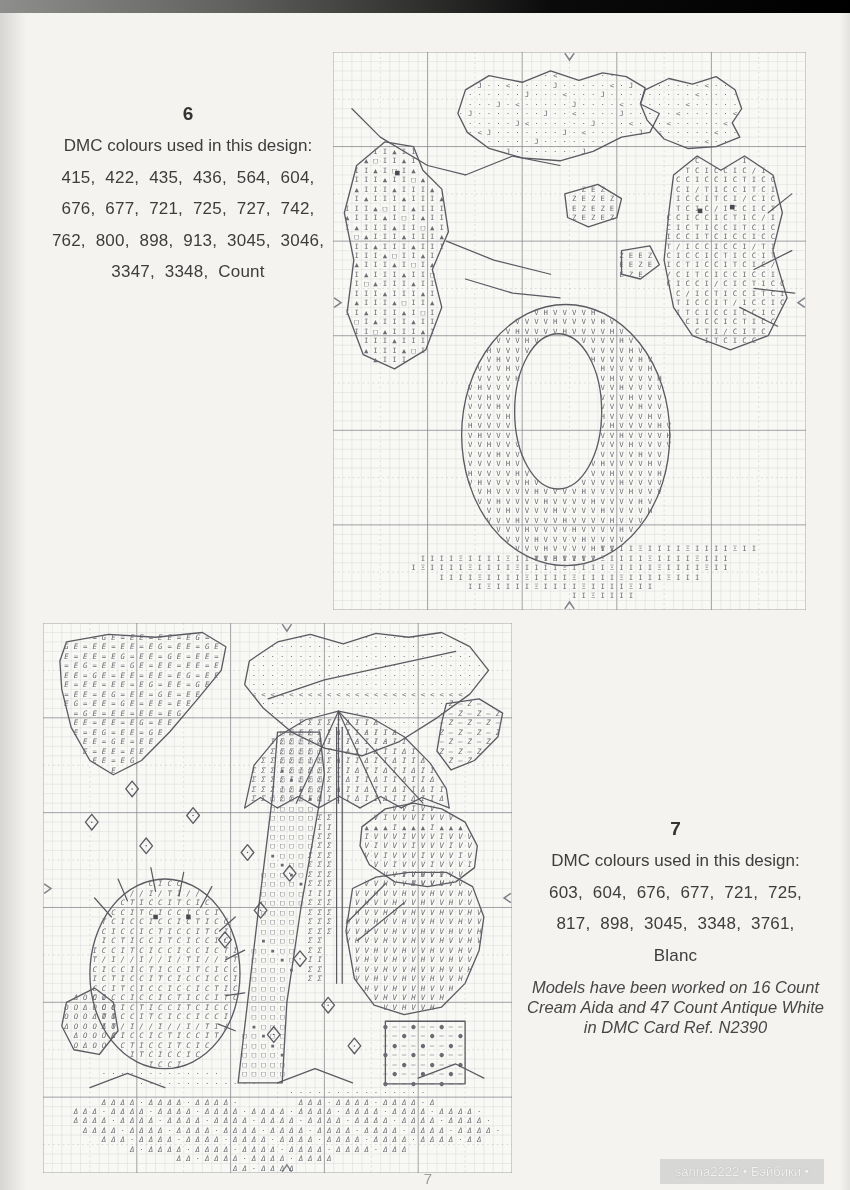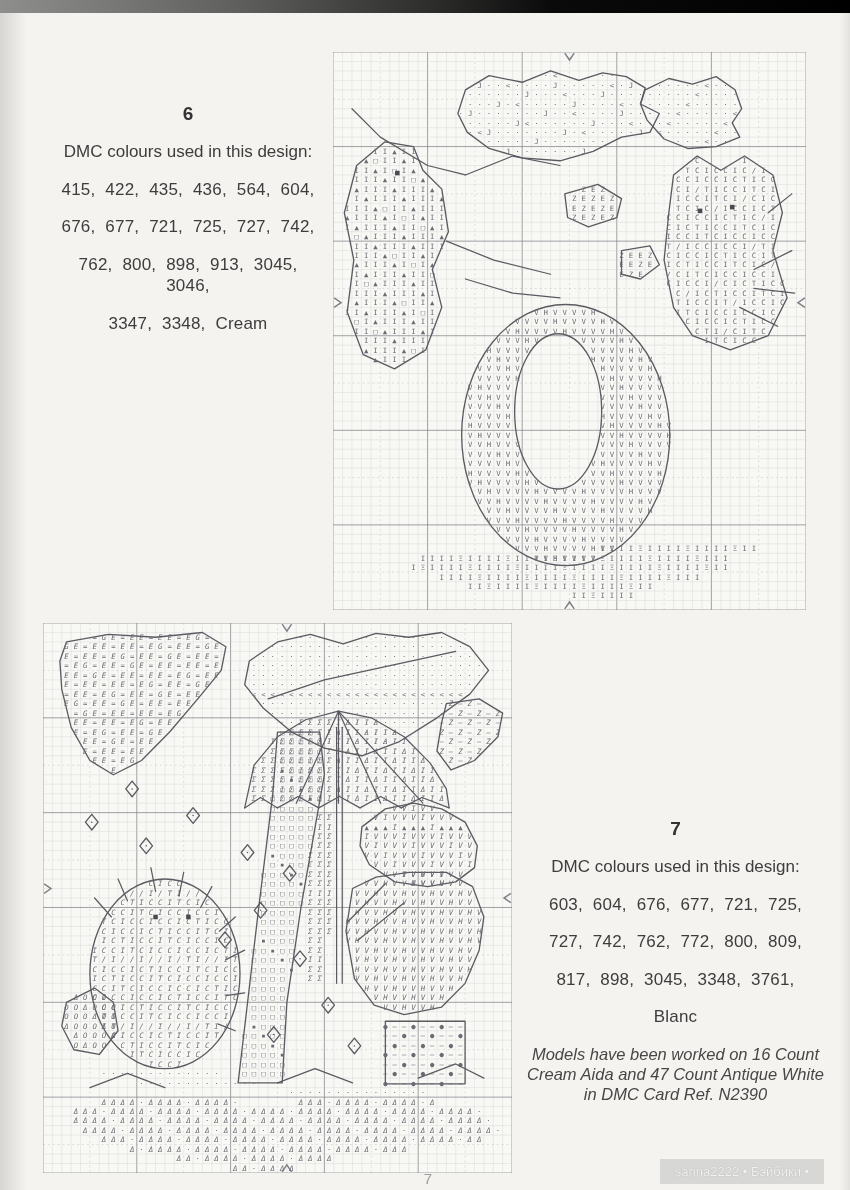--- a/index.html
+++ b/index.html
@@ -6,21 +6,21 @@
   body{width:850px;height:1190px;background:#e9e8e5;font-family:"Liberation Sans",sans-serif;}
   .page{position:relative;width:850px;height:1190px;background:#f4f3f0;overflow:hidden;}
   .top-band{position:absolute;left:0;top:0;width:850px;height:13px;
     background:linear-gradient(90deg,#8e8e8c 0%,#5f5f5d 28%,#2a2a29 52%,#0a0a0a 65%,#000 100%);}
   .left-shadow{position:absolute;left:0;top:13px;width:26px;height:1177px;
     background:linear-gradient(90deg,rgba(0,0,0,.12),rgba(0,0,0,0));}
   .right-shadow{position:absolute;right:0;top:13px;width:10px;height:1177px;
     background:linear-gradient(270deg,rgba(0,0,0,.07),rgba(0,0,0,0));}
   .colors{position:absolute;text-align:center;color:#3d3d3d;}
   .colors h2{margin:0 0 3px 0;font-size:19px;line-height:22px;color:#333;}
-  .colors p{margin:16px;font-size:17px;line-height:21.5px;}
+  .colors p{margin:10px;font-size:17px;line-height:21.5px;}
   .colors p.nums{word-spacing:5px;letter-spacing:.2px;}
   .colors-6{left:38px;top:103px;width:300px;}
   .colors-7{left:503px;top:818px;width:345px;}
   .note p{margin:0;font-size:16.5px;line-height:20px;font-style:italic;color:#474747;}
   .note{margin-top:11px;}
   .chart{position:absolute;background:#f7f7f4;}
   .chart svg{display:block;width:100%;height:100%;}
   .page-number{position:absolute;left:408px;top:1170px;width:40px;text-align:center;
     color:#9c9c9c;font-size:15px;}
   .watermark{position:absolute;left:660px;top:1159px;width:164px;height:25px;
@@ -35,21 +35,21 @@
   <div class="top-band"></div>
   <div class="left-shadow"></div>
   <div class="right-shadow"></div>
 
   <section class="colors colors-6">
     <h2>6</h2>
     <p>DMC colours used in this design:</p>
     <p class="nums">415, 422, 435, 436, 564, 604,</p>
     <p class="nums">676, 677, 721, 725, 727, 742,</p>
     <p class="nums">762, 800, 898, 913, 3045, 3046,</p>
-    <p class="nums">3347, 3348, Cream</p>
+    <p class="nums">3347, 3348, Count</p>
   </section>
 
   <div class="chart" style="left: 333px; top: 52px; width: 473px; height: 558px;">
       <svg viewBox="0 0 50 59" preserveAspectRatio="none">
         <rect x="0" y="0" width="50" height="59" fill="#f8f8f5"></rect>
         <line x1="0" y1="0" x2="0" y2="59" stroke="#85858c" stroke-width="0.08"></line>
         <line x1="1" y1="0" x2="1" y2="59" stroke="#cacace" stroke-width="0.035"></line>
         <line x1="2" y1="0" x2="2" y2="59" stroke="#cacace" stroke-width="0.035"></line>
         <line x1="3" y1="0" x2="3" y2="59" stroke="#cacace" stroke-width="0.035"></line>
         <line x1="4" y1="0" x2="4" y2="59" stroke="#cacace" stroke-width="0.035"></line>
@@ -386,21 +386,20 @@
         <polyline points="5,49 9,47.5 13,49" fill="none" stroke="#5a5a61" stroke-width="0.13" stroke-linejoin="round" stroke-linecap="round"></polyline>
         <polyline points="25,48.5 29,47 33,48.5" fill="none" stroke="#5a5a61" stroke-width="0.13" stroke-linejoin="round" stroke-linecap="round"></polyline>
         <polyline points="40,48 44,46.5 47,48" fill="none" stroke="#5a5a61" stroke-width="0.13" stroke-linejoin="round" stroke-linecap="round"></polyline>
       </svg>
     </div>
 
   <section class="colors colors-7">
     <h2>7</h2>
     <p>DMC colours used in this design:</p>
     <p class="nums">603, 604, 676, 677, 721, 725,</p>
-    <p class="nums">727, 742, 762, 772, 800, 809,</p>
     <p class="nums">817, 898, 3045, 3348, 3761,</p>
     <p class="nums">Blanc</p>
     <div class="note">
       <p>Models have been worked on 16 Count</p>
       <p>Cream Aida and 47 Count Antique White</p>
       <p>in DMC Card Ref. N2390</p>
     </div>
   </section>
 
   <div class="page-number">7</div>

